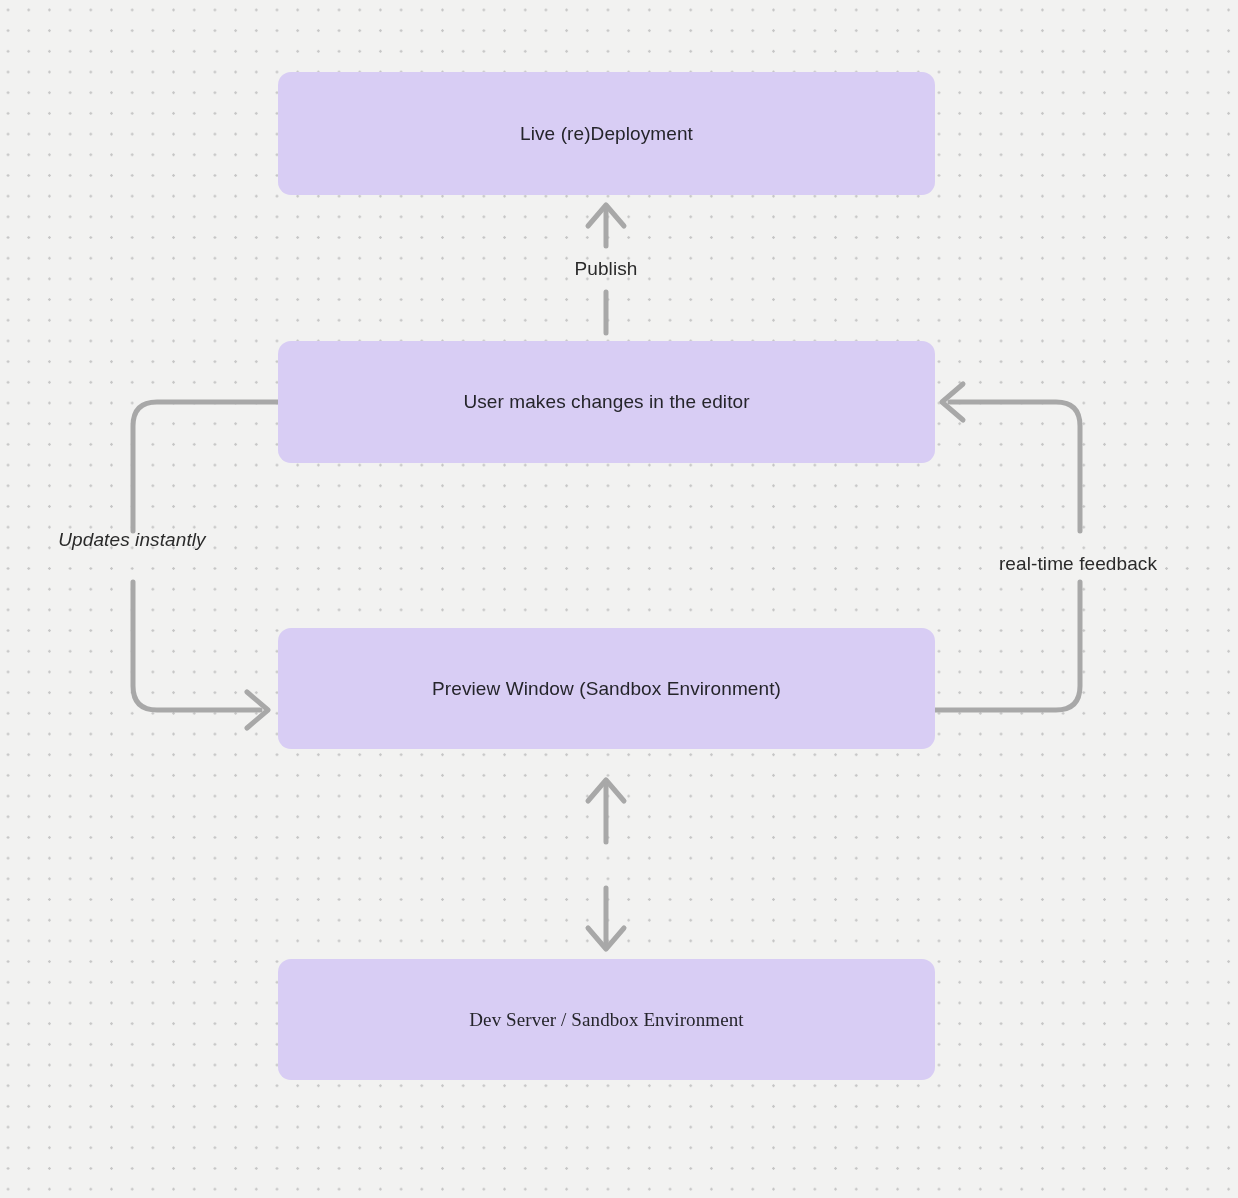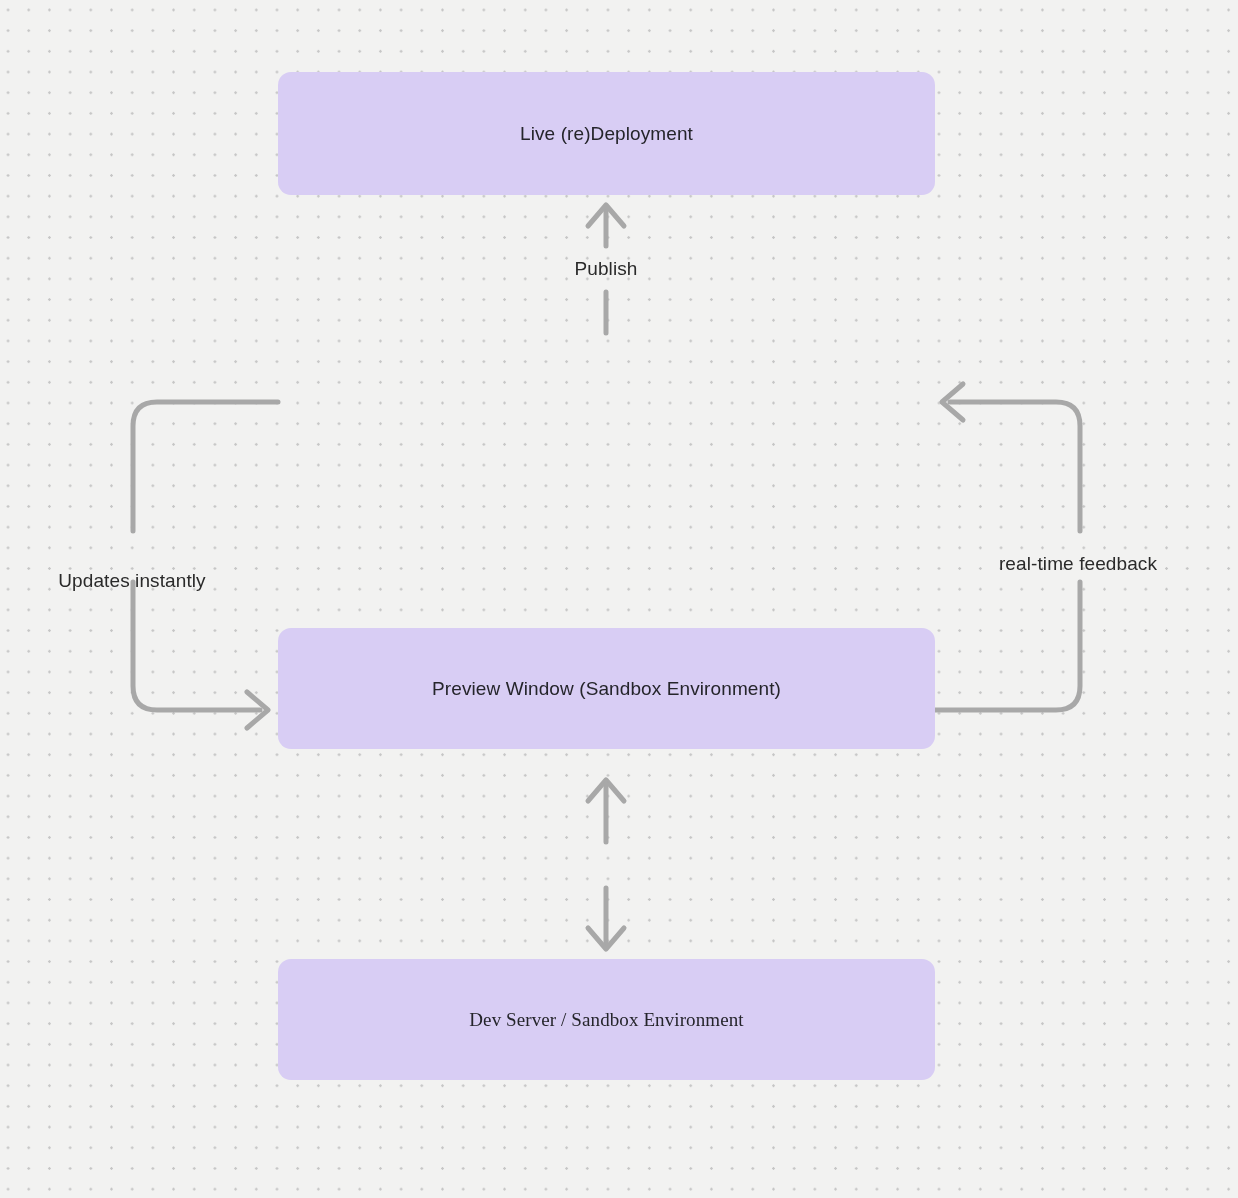--- a/index.html
+++ b/index.html
@@ -58,21 +58,21 @@
   .node-4{top:959px;height:121px;font-family:Liberation Serif, serif;}
   .edge-label{
     position:absolute;
     transform:translate(-50%,-50%);
     font-size:19px;
     color:var(--label-text);
     white-space:nowrap;
     letter-spacing:.1px;
   }
   .label-publish{left:606px;top:269px;text-align:center;}
-  .label-updates{left:132px;top:581px;}
+  .label-updates{left:132px;top:540px;font-style:italic;}
   .label-feedback{left:1078px;top:564px;}
   .label-spun{left:606px;top:866px;}
 </style>
 </head>
 <body>
 
 <div class="stage">
 
   <svg class="edges" viewBox="0 0 1238 1198" xmlns="http://www.w3.org/2000/svg">
 
@@ -99,20 +99,23 @@
       <path d="M606 784 L606 842"></path>
       <path d="M606 888 L606 944"></path>
       <path d="M588 928 L606 949 L624 928"></path>
     </g>
   </svg>
 
   <div class="node node-1">
     <span>Live (re)Deployment</span>
   </div>
 
+  <div class="node node-2">
+    <span>User makes changes in the editor</span>
+  </div>
 
   <div class="node node-3">
     <span>Preview Window (Sandbox Environment)</span>
   </div>
 
   <div class="node node-4">
     <span>Dev Server / Sandbox Environment</span>
   </div>
 
   <div class="edge-label label-publish">Publish</div>

